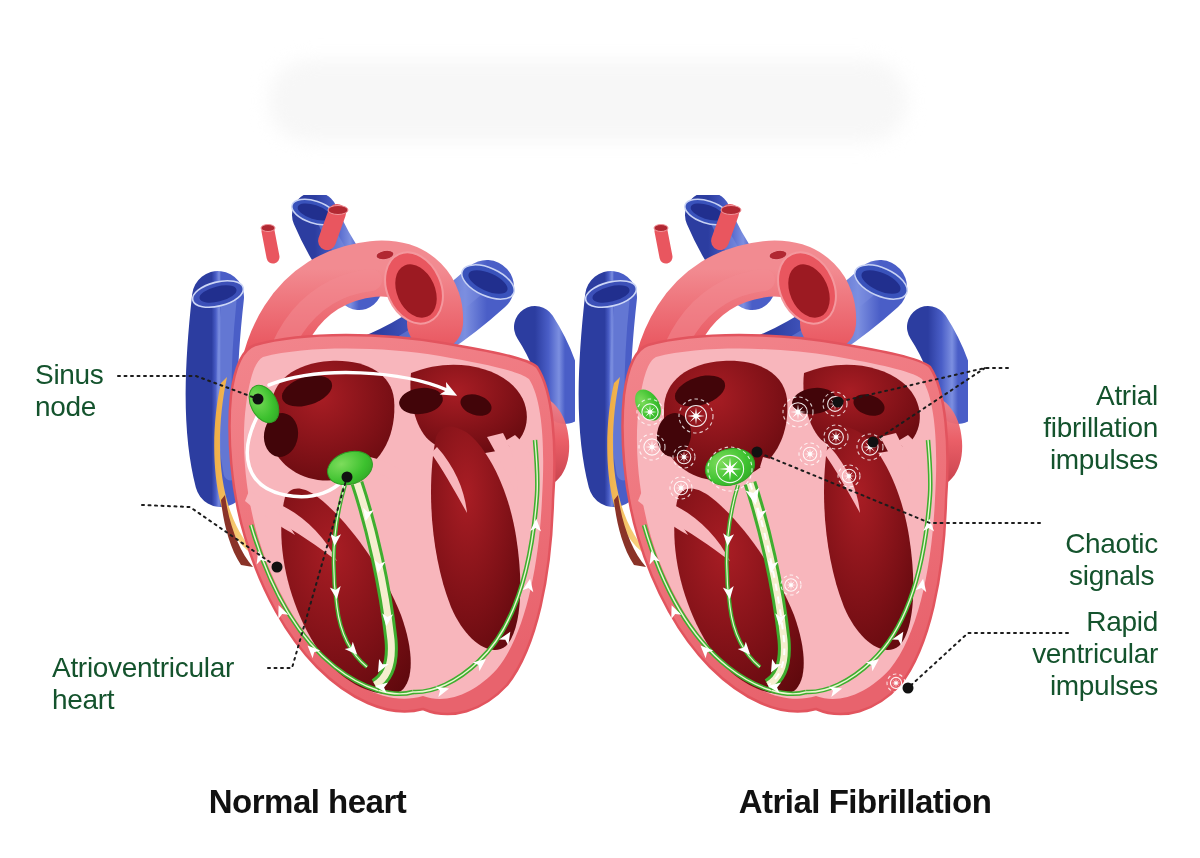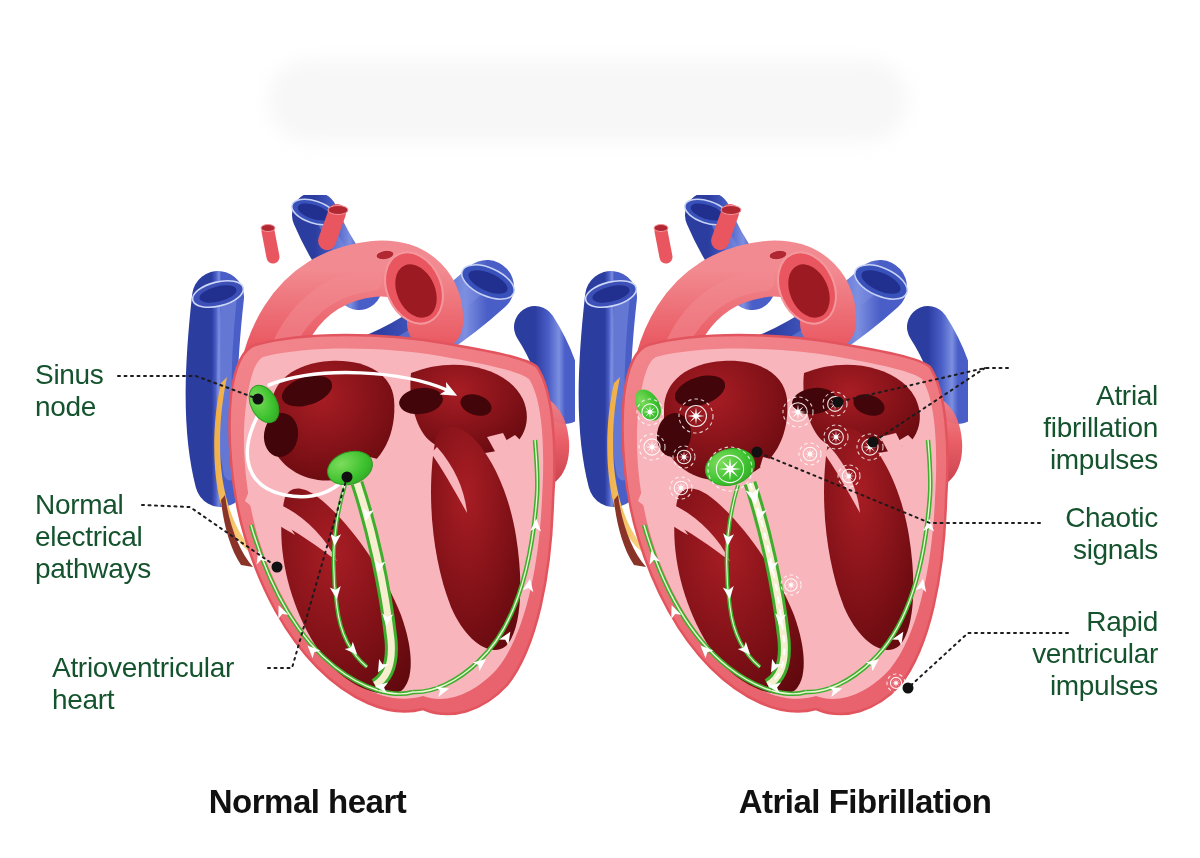--- a/index.html
+++ b/index.html
@@ -12,21 +12,21 @@
   #heart-afib{left:578px;top:195px;}
   #overlay{position:absolute;left:0;top:0;z-index:3;pointer-events:none;}
   .lbl{position:absolute;z-index:4;color:#14532d;font-size:28px;line-height:32px;
        letter-spacing:-0.3px;white-space:pre-line;}
   .lbl.left{text-align:left;}
   .lbl.right{right:42px;text-align:right;}
   #lbl-sinus{left:35px;top:359px;}
   #lbl-pathways{left:35px;top:489px;}
   #lbl-avnode{left:52px;top:652px;}
   #lbl-impulses{top:352px;margin-top:28px;}
-  #lbl-chaotic{top:502px;}
+  #lbl-chaotic{top:528px;text-align:center;}
   #lbl-rapid{top:606px;}
   .caption{position:absolute;z-index:4;color:#111111;font-weight:bold;font-size:33px;
            letter-spacing:-0.5px;text-align:center;}
   #cap-normal{left:150px;top:783px;width:315px;}
   #cap-afib{left:705px;top:783px;width:320px;}
 </style>
 </head>
 <body>
 
 <div class="stage">
@@ -400,23 +400,20 @@
       <circle cx="347" cy="477" r="5.5"></circle>
       <circle cx="838" cy="402" r="5.5"></circle>
       <circle cx="873" cy="442" r="5.5"></circle>
       <circle cx="757" cy="452" r="5.5"></circle>
       <circle cx="908" cy="688" r="5.5"></circle>
     </g>
   </svg>
 
   <div class="lbl left" id="lbl-sinus">Sinus
 node</div>
-  <div class="lbl left" id="lbl-pathways">Normal
-electrical
-pathways</div>
   <div class="lbl left" id="lbl-avnode">Atrioventricular
 heart</div>
   <div class="lbl right" id="lbl-impulses">Atrial
 fibrillation
 impulses</div>
   <div class="lbl right" id="lbl-chaotic">Chaotic
 signals</div>
   <div class="lbl right" id="lbl-rapid">Rapid
 ventricular
 impulses</div>

